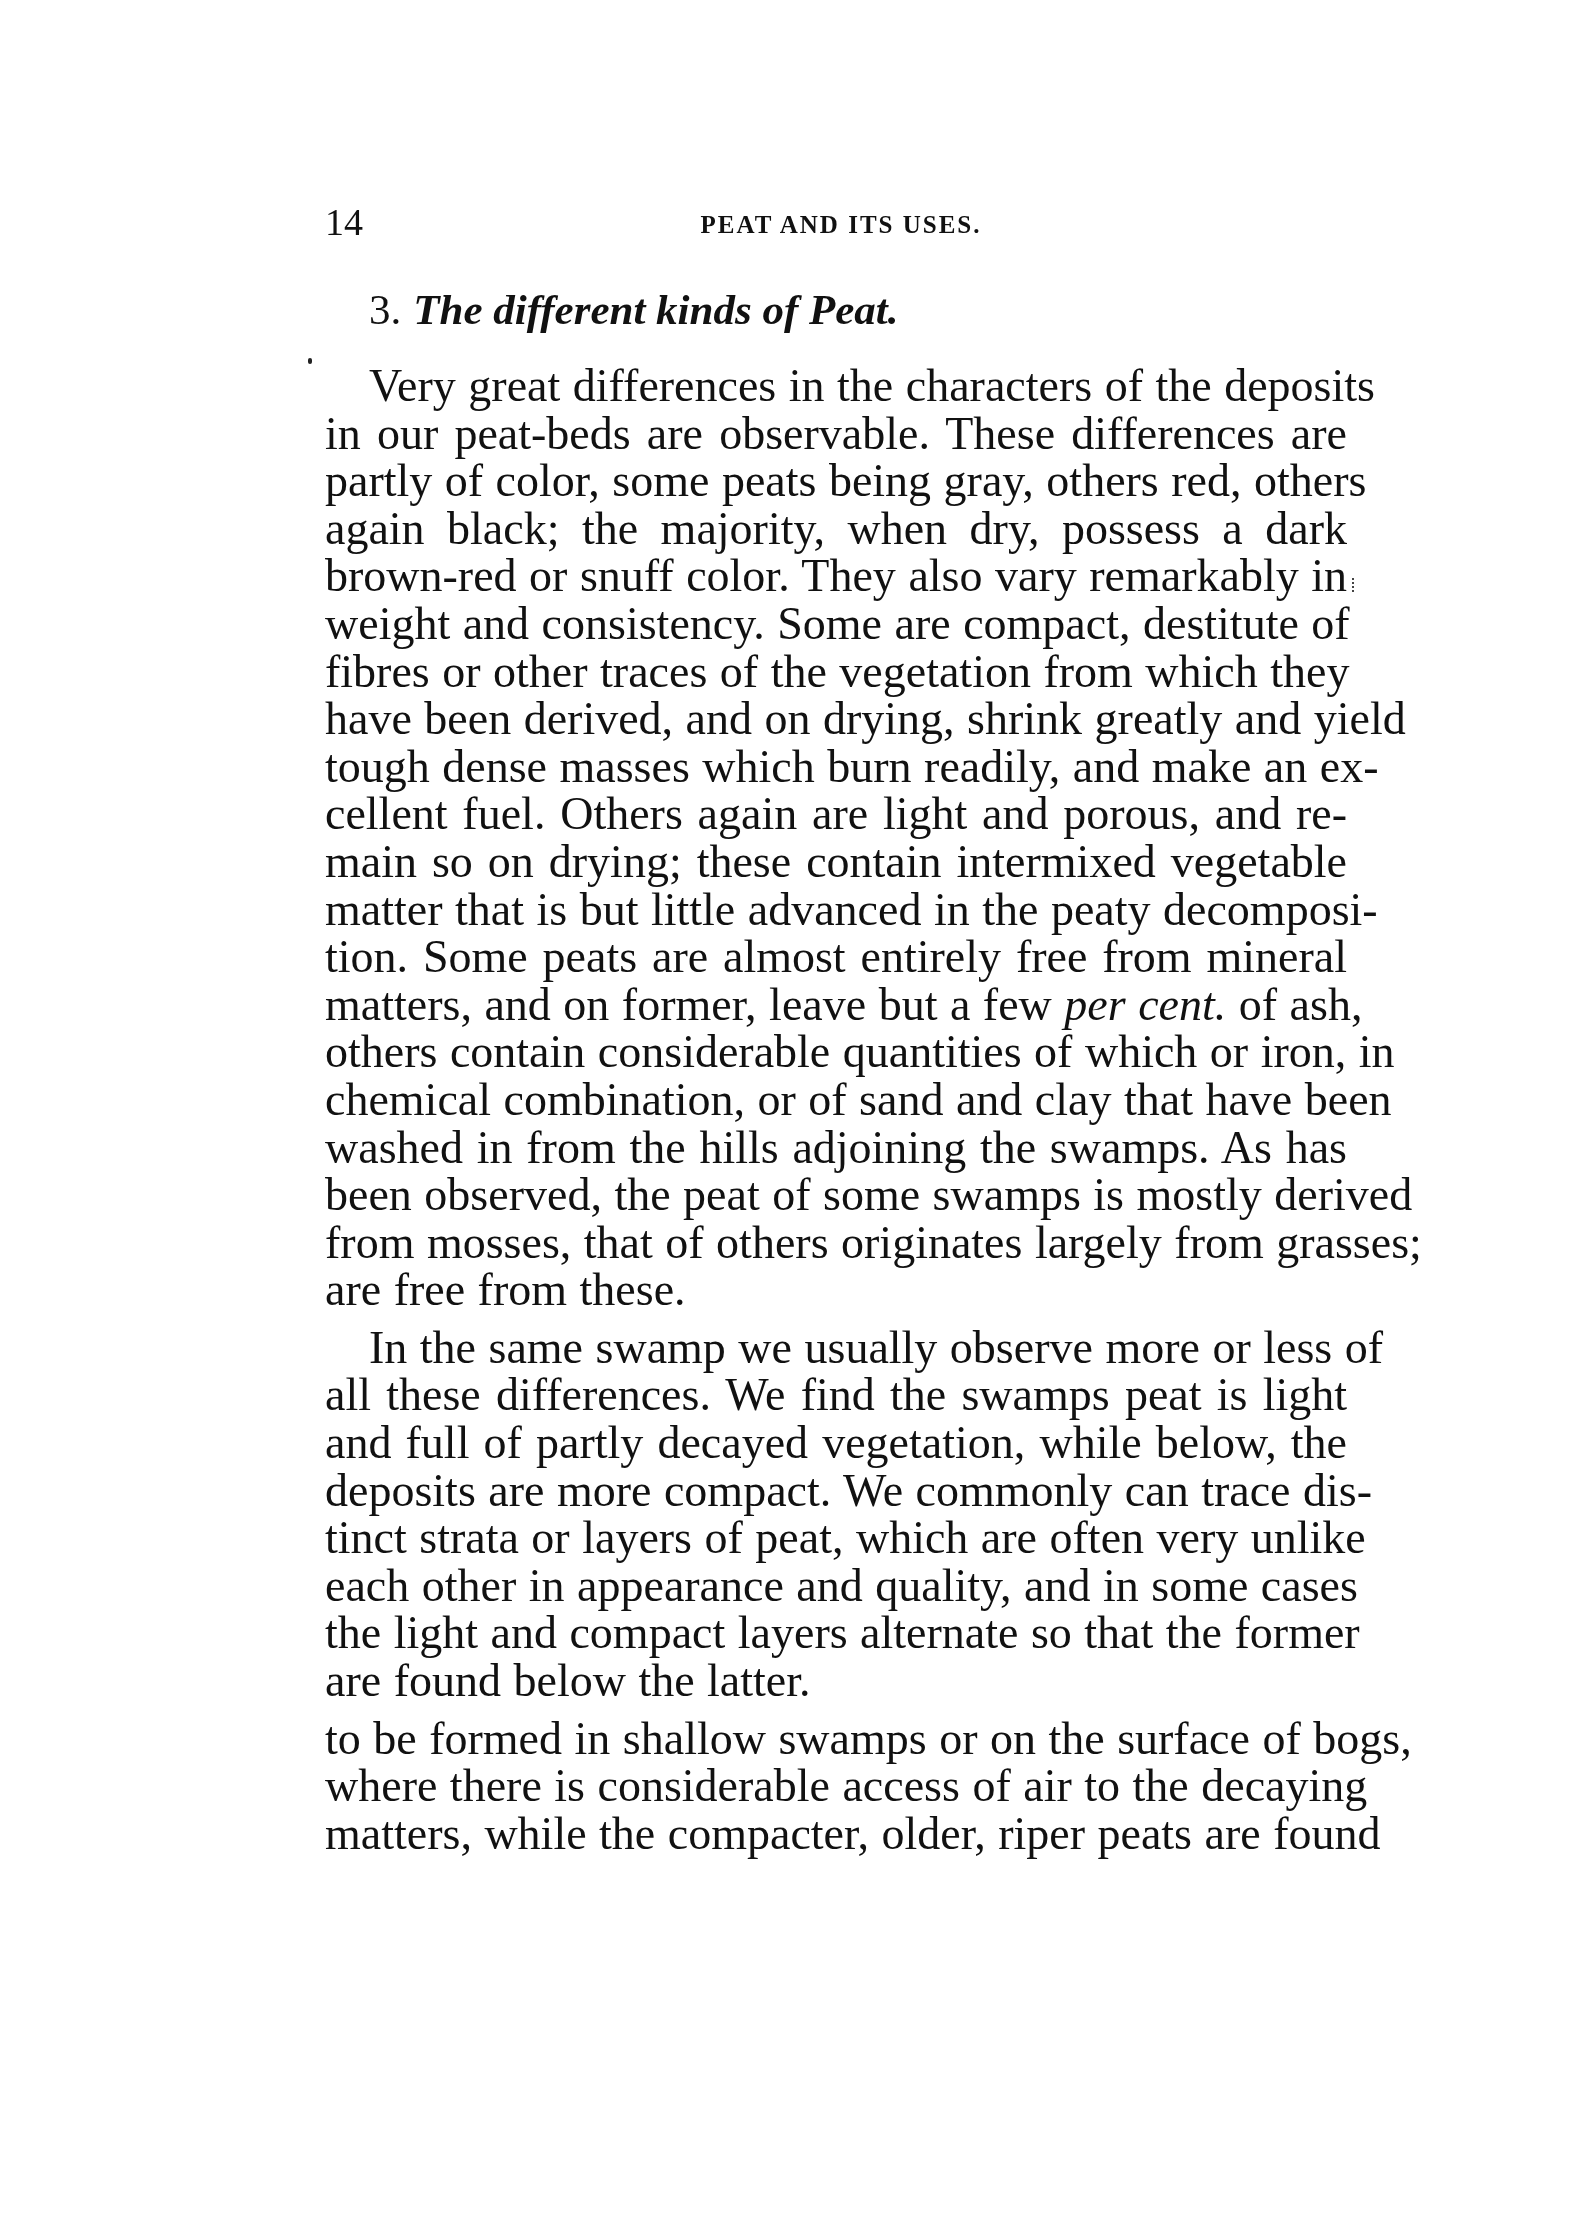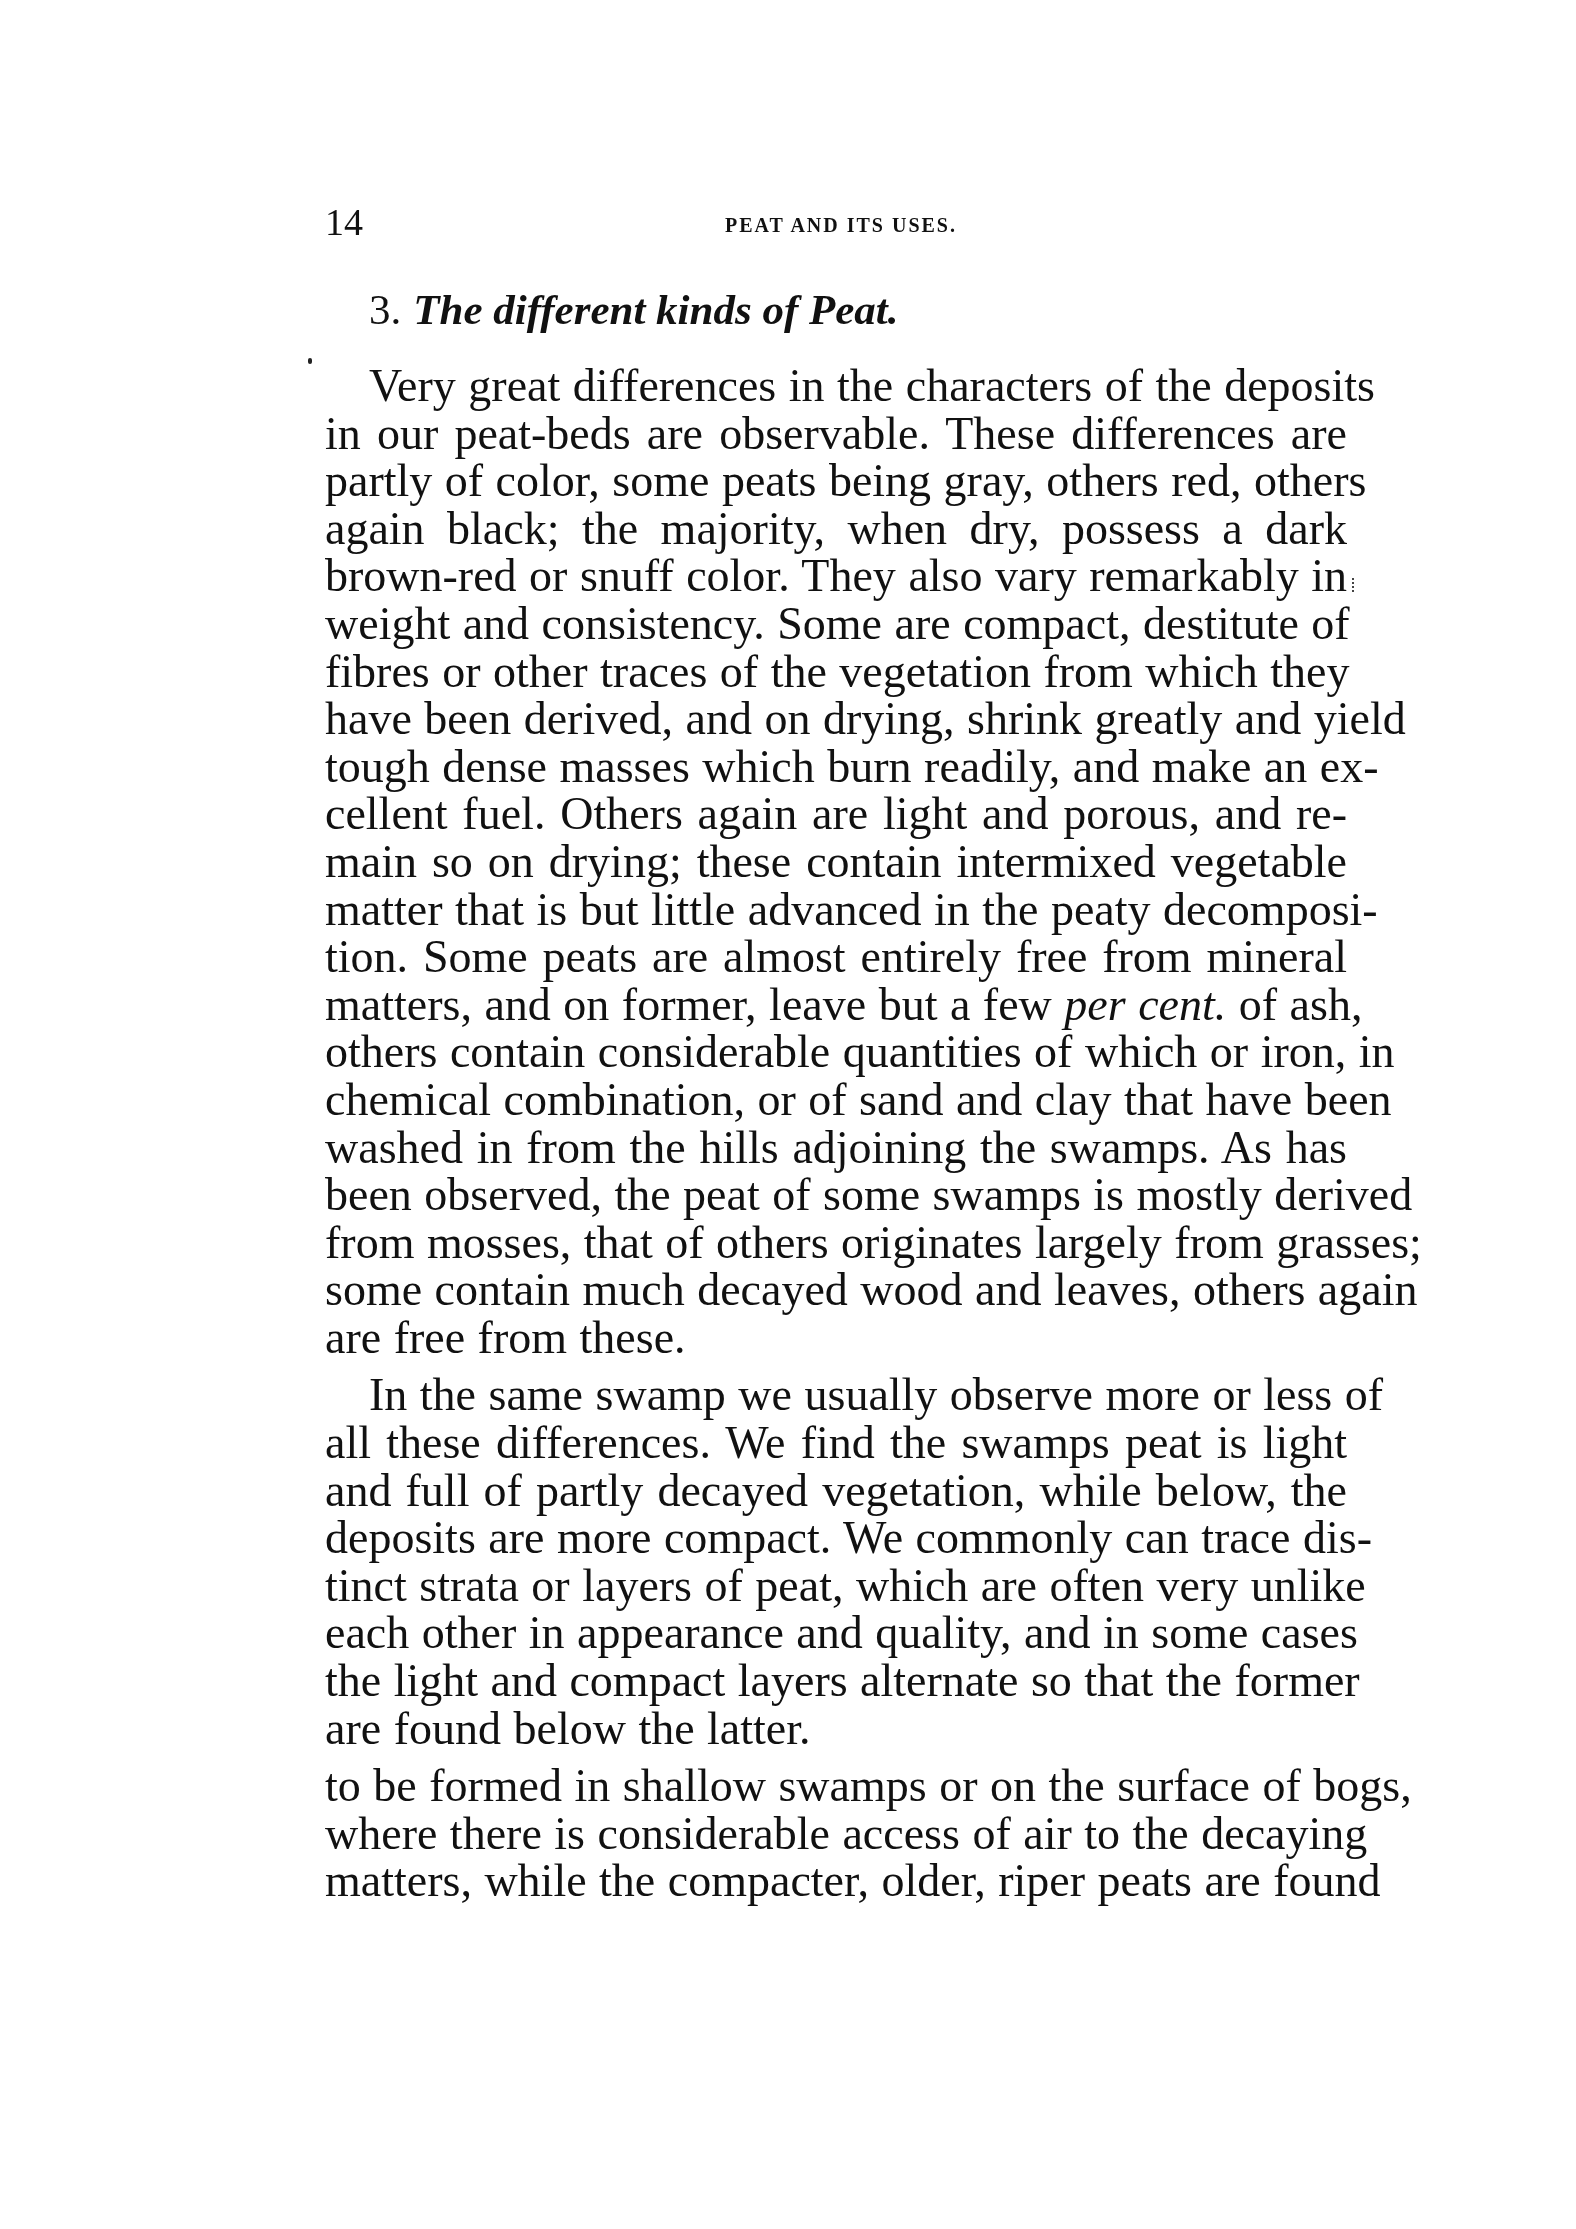--- a/index.html
+++ b/index.html
@@ -31,21 +31,21 @@
       top: 0;
       font-size: 38px;
       line-height: 44px;
     }
     .running-title {
       position: absolute;
       left: 0;
       right: 0;
       top: 10px;
       text-align: center;
-      font-size: 20px;
+      font-size: 25px;
       letter-spacing: 2px;
       font-weight: bold;
       line-height: 30px;
       padding-left: 10px;
     }
     .section-heading {
       margin: 38px 0 0 44px;
       font-size: 43px;
       line-height: 44px;
       font-style: normal;
@@ -136,21 +136,20 @@
       <span class="line">cellent fuel. Others again are light and porous, and re-</span>
       <span class="line">main so on drying; these contain intermixed vegetable</span>
       <span class="line">matter that is but little advanced in the peaty decomposi-</span>
       <span class="line">tion. Some peats are almost entirely free from mineral</span>
       <span class="line"><span>matters, and on former, leave but a few </span><em class="it">per cent.</em><span> of ash,</span></span>
       <span class="line">others contain considerable quantities of which or iron, in</span>
       <span class="line">chemical combination, or of sand and clay that have been</span>
       <span class="line">washed in from the hills adjoining the swamps. As has</span>
       <span class="line">been observed, the peat of some swamps is mostly derived</span>
       <span class="line">from mosses, that of others originates largely from grasses;</span>
-      <span class="line">some contain much decayed wood and leaves, others again</span>
       <span class="line last">are free from these.</span>
     </p>
 
     <p class="para">
       <span class="line indent">In the same swamp we usually observe more or less of</span>
       <span class="line">all these differences. We find the swamps peat is light</span>
       <span class="line">and full of partly decayed vegetation, while below, the</span>
       <span class="line">deposits are more compact. We commonly can trace dis-</span>
       <span class="line">tinct strata or layers of peat, which are often very unlike</span>
       <span class="line">each other in appearance and quality, and in some cases</span>

